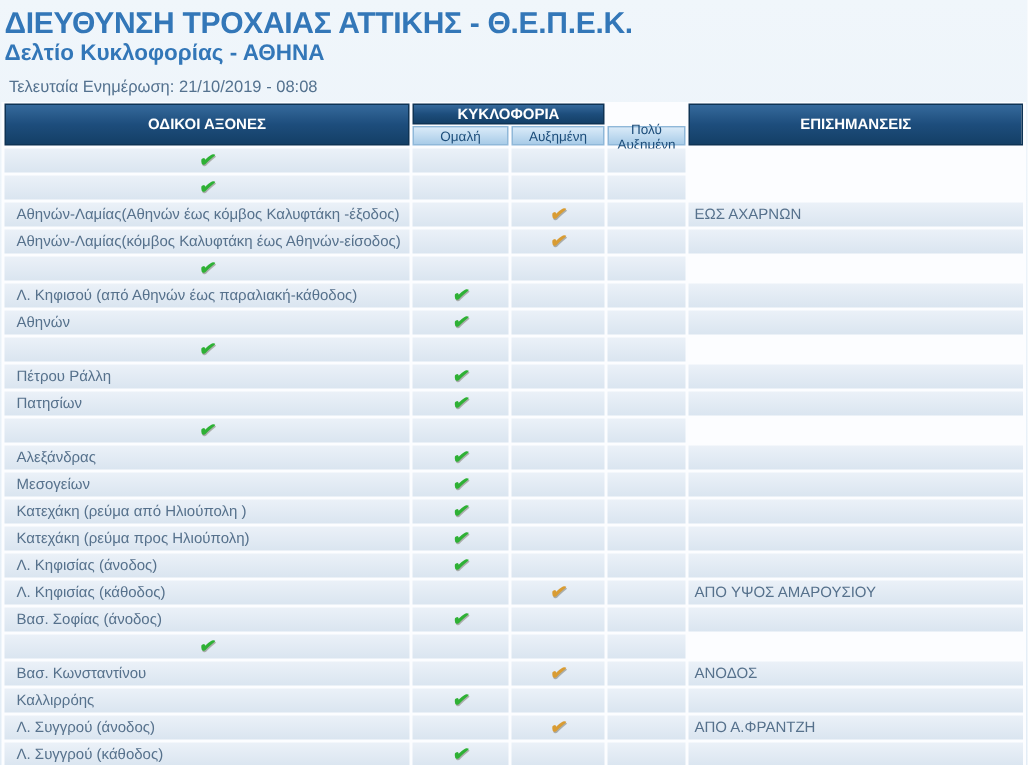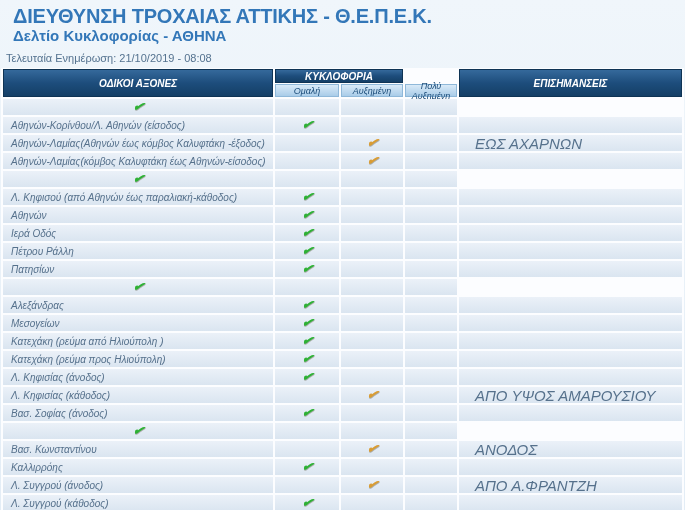--- a/index.html
+++ b/index.html
@@ -4,47 +4,47 @@
 <style>
   :root{
     --title:#3377b8;
     --headbar-top:#35699b; --headbar-mid:#1d4d7c; --headbar-bot:#143f66;
     --subhead-top:#d9eaf8; --subhead-bot:#a9cce8; --subhead-text:#1c4d7a;
     --row-top:#ebf1f8; --row-bot:#dae5f0; --row-text:#56718c;
   }
   html,body{margin:0;padding:0;width:685px;height:510px;overflow:hidden;}
   body{font-family:"Liberation Sans",sans-serif;background:linear-gradient(180deg,#f0f6fb 0%,#e3edf6 100%);}
 
-  .hdr{padding:3px 0 0 13px;}
+  .hdr{padding:3px 0 0 3px;}
   .title{font-size:20px;font-weight:bold;color:var(--title);margin:2px 0 0;line-height:23px;letter-spacing:-0.2px;}
   .subtitle{font-size:15px;font-weight:bold;color:var(--title);margin:1px 0 0;line-height:14px;}
   .update{font-size:11px;color:#54728f;margin:9px 0 4px 6px;line-height:12px;}
 
   .table{margin:0 1px;background:#fcfdff;padding:1px 2px 0;}
-  .grid{display:grid;grid-template-columns:270px 64px 62px 52px 1fr;column-gap:2px;font-style:italic;}
+  .grid{display:grid;grid-template-columns:270px 64px 62px 52px 1fr;column-gap:2px;}
   .thead{grid-template-rows:14px 13px;row-gap:1px;margin-bottom:2px;}
   .th{background:linear-gradient(180deg,var(--headbar-top) 0%,var(--headbar-mid) 50%,var(--headbar-bot) 100%);
       color:#fff;font-size:10px;font-weight:bold;display:flex;align-items:center;justify-content:center;
       border:1px solid #0e3354;}
   .th-roads{grid-column:1;grid-row:1/3;}
   .th-traffic{grid-column:2/4;grid-row:1;}
   .th-gap{grid-column:4;grid-row:1;background:transparent;}
   .th-remarks{grid-column:5;grid-row:1/3;}
   .sub{background:linear-gradient(180deg,var(--subhead-top) 0%,var(--subhead-bot) 100%);
        color:var(--subhead-text);font-size:9px;display:flex;align-items:center;justify-content:center;
        border:1px solid #8fb8d9;text-align:center;}
   .sub-1{grid-column:2;grid-row:2;}
   .sub-2{grid-column:3;grid-row:2;}
   .sub-3{grid-column:4;grid-row:2;}
 
   .tbody{display:flex;flex-direction:column;row-gap:2px;}
   .cell{height:16px;background:linear-gradient(180deg,var(--row-top) 0%,var(--row-bot) 100%);
         font-size:10px;color:var(--row-text);display:flex;align-items:center;overflow:hidden;white-space:nowrap;}
   .road{padding-left:8px;}
-  .remark{padding-left:16px;font-size:15px;}
+  .remark{padding-left:4px;font-size:10px;}
   .check{justify-content:center;}
   .check-glyph{font-size:13px;font-weight:bold;display:inline-block;transform:rotate(6deg) skewX(-6deg);
                text-shadow:0.6px 0.9px 0 rgba(40,30,0,0.30);line-height:14px;}
 </style>
 </head>
 <body>
 
 <div class="page">
 
   <div class="hdr">
@@ -68,21 +68,20 @@
   <div class="grid">
     <div class="cell check c-normal">
             <span class="check-glyph" style="color: rgb(46, 177, 53);">✔</span>
           </div>
     <div class="cell check c-increased"></div>
     <div class="cell check c-very"></div>
     <div class="cell remark"></div>
   </div>
 
   <div class="grid">
-    <div class="cell road">Αθηνών-Κορίνθου/Λ. Αθηνών (είσοδος)</div>
     <div class="cell check c-normal">
             <span class="check-glyph" style="color: rgb(46, 177, 53);">✔</span>
           </div>
     <div class="cell check c-increased"></div>
     <div class="cell check c-very"></div>
     <div class="cell remark"></div>
   </div>
 
   <div class="grid">
     <div class="cell road">Αθηνών-Λαμίας(Αθηνών έως κόμβος Καλυφτάκη -έξοδος)</div>
@@ -127,21 +126,20 @@
     <div class="cell road">Αθηνών</div>
     <div class="cell check c-normal">
             <span class="check-glyph" style="color: rgb(46, 177, 53);">✔</span>
           </div>
     <div class="cell check c-increased"></div>
     <div class="cell check c-very"></div>
     <div class="cell remark"></div>
   </div>
 
   <div class="grid">
-    <div class="cell road">Ιερά Οδός</div>
     <div class="cell check c-normal">
             <span class="check-glyph" style="color: rgb(46, 177, 53);">✔</span>
           </div>
     <div class="cell check c-increased"></div>
     <div class="cell check c-very"></div>
     <div class="cell remark"></div>
   </div>
 
   <div class="grid">
     <div class="cell road">Πέτρου Ράλλη</div>

